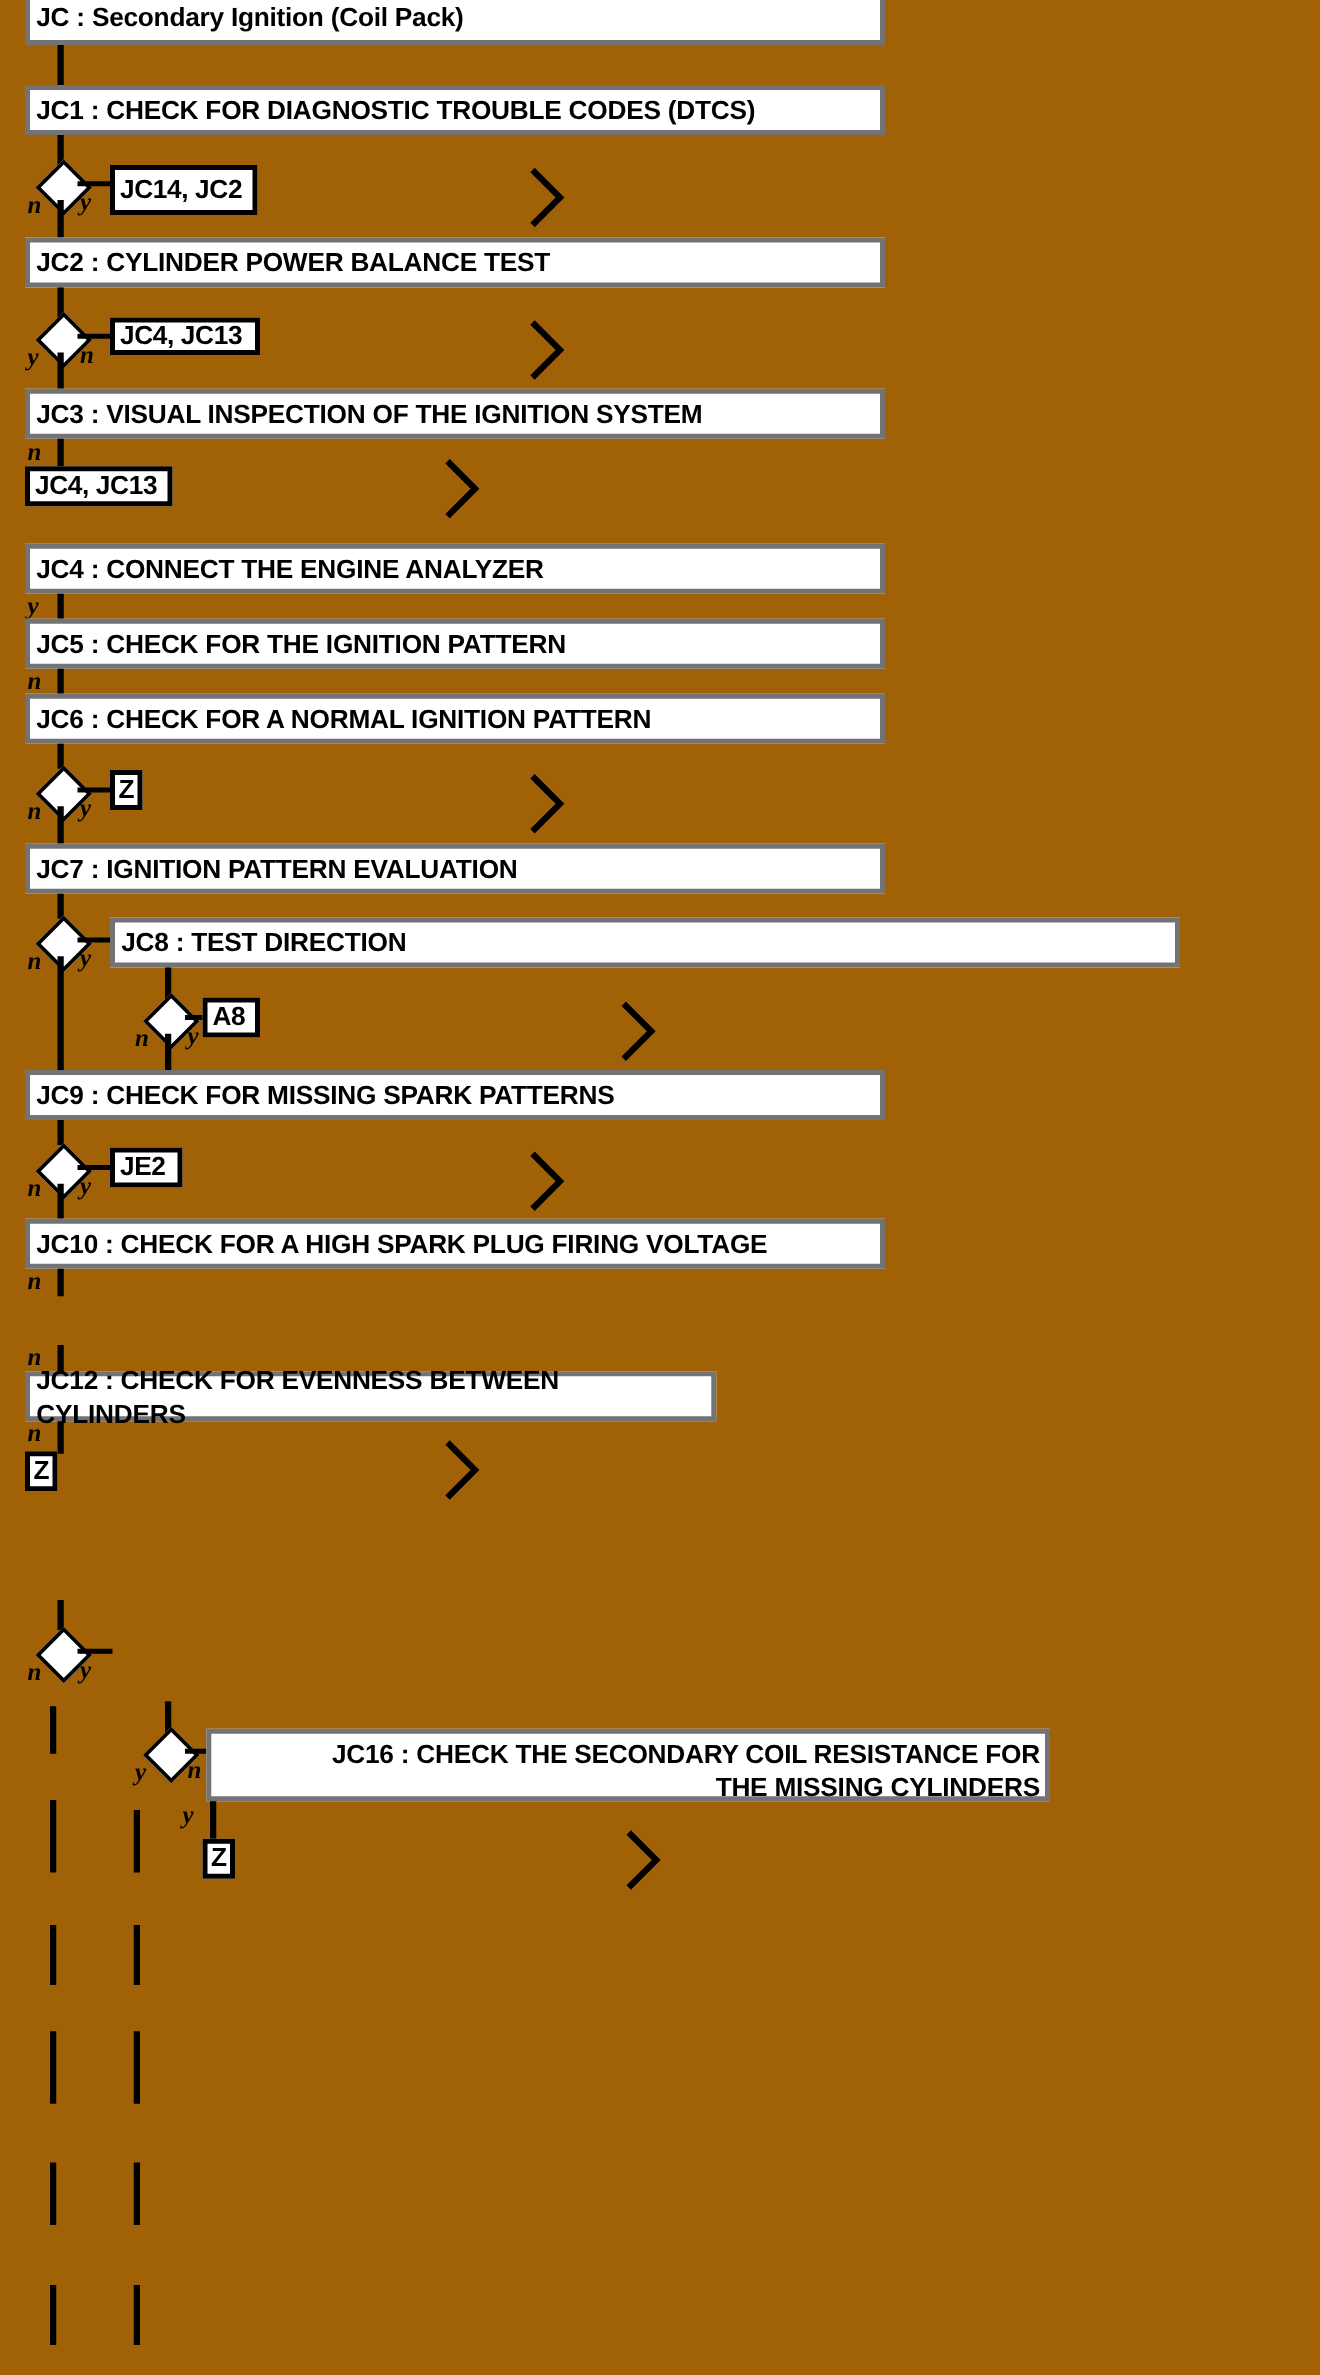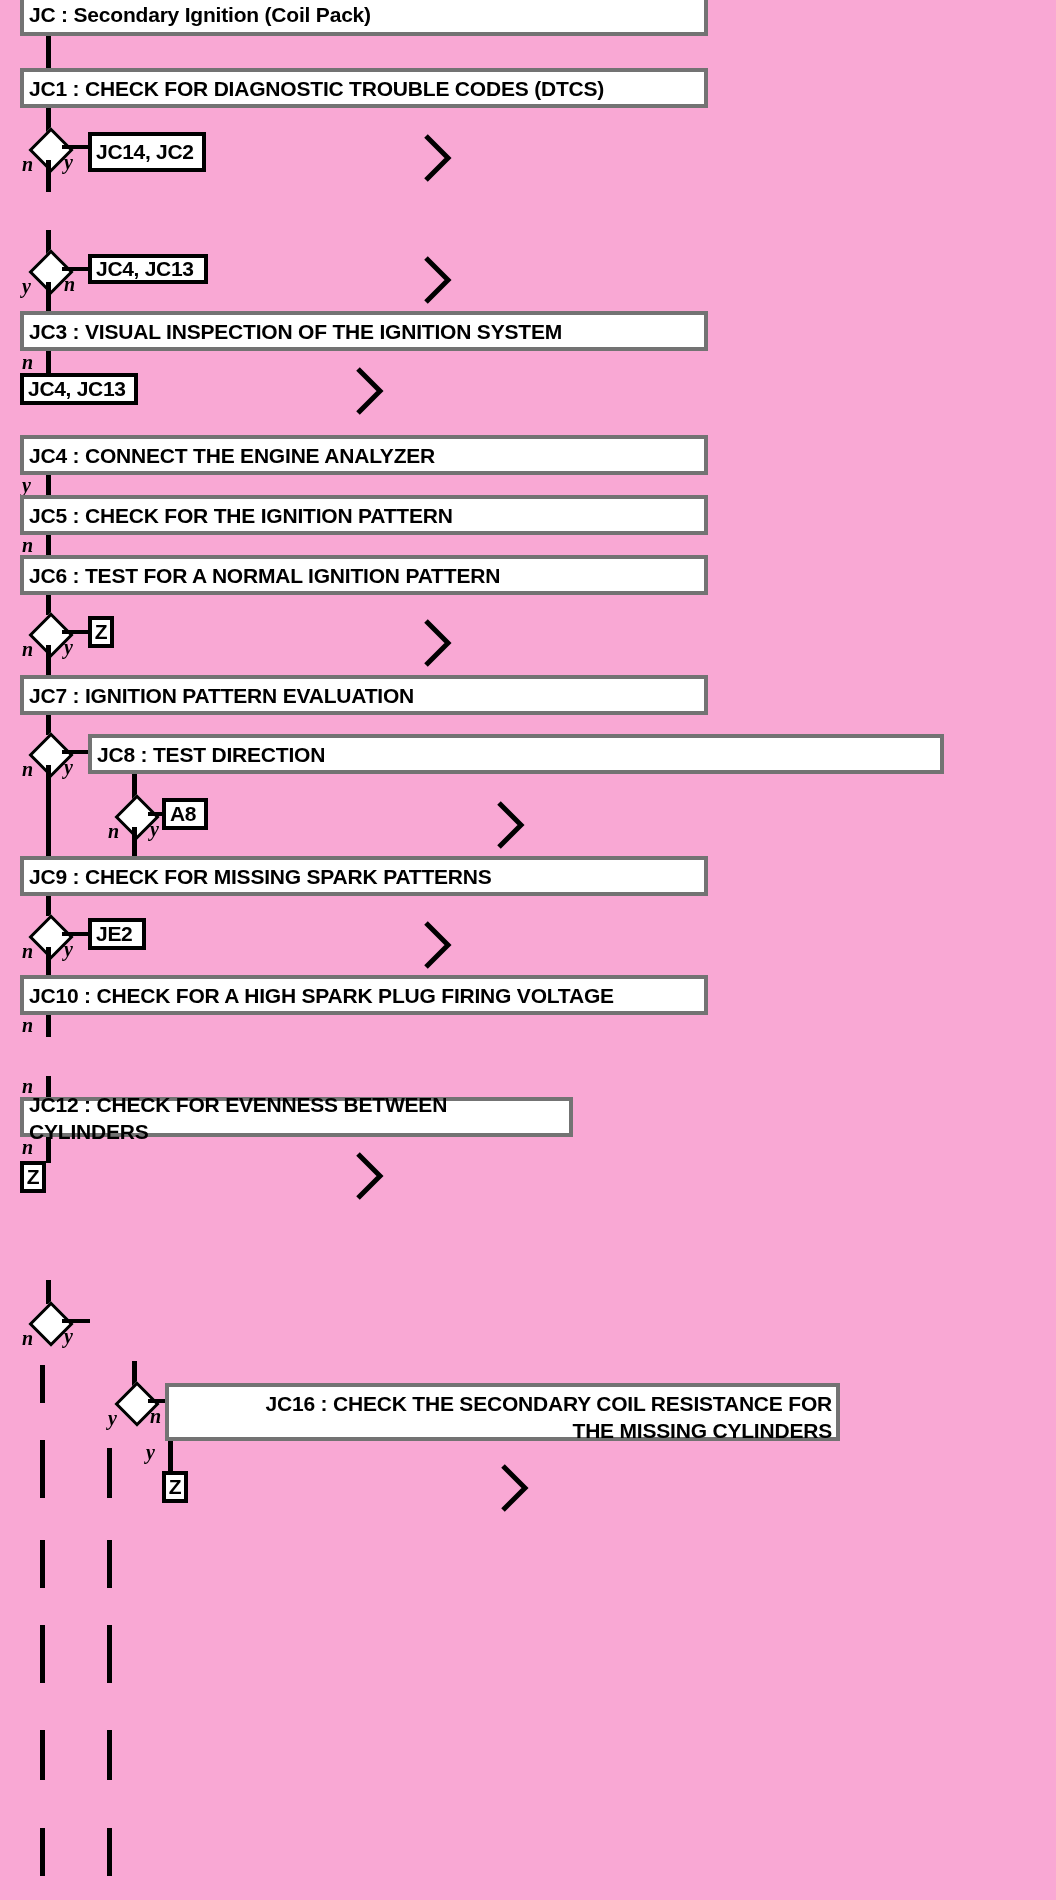--- a/index.html
+++ b/index.html
@@ -4,21 +4,21 @@
 <style>
   html,body{margin:0;padding:0;background:#ffffff;}
   body{
     font-family:"Liberation Sans","DejaVu Sans",sans-serif;
     -webkit-font-smoothing:none;
   }
   #canvas{
     position:relative;
     width:1056px;
     height:1900px;
-    background:#f9a8d4;
+    background:#a16207;
     overflow:hidden;
   }
 
   
   .box{
     position:absolute;
     box-sizing:border-box;
     border:4px solid #737373;
     background:#fff;
     padding:1px 4px 0 5px;
@@ -111,20 +111,21 @@
   <div class="tag" style="left:88px;top:132px;width:118px;height:40px;">JC14, JC2</div>
   <div class="blabel" style="left:64px;top:152px;">y</div>
   <div class="blabel" style="left:22px;top:154px;">n</div>
   <div class="vline" style="left:46px;top:160px;width:5px;height:32px;"></div>
   <div class="chev" style="left:420px;top:130px;">
     <svg width="34" height="56" viewBox="0 0 34 56">
         <polyline points="6,6 28,28 6,50" fill="none" stroke="#000" stroke-width="5"></polyline>
       </svg>
   </div>
 
+  <div class="box" style="left:20px;top:190px;width:688px;height:40px;">JC2 : CYLINDER POWER BALANCE TEST</div>
   <div class="vline" style="left:46px;top:230px;width:5px;height:26px;"></div>
 
   <div class="diamond" style="left:29px;top:250px;"></div>
   <div class="diamond" style="left:29px;top:250px;">
       <i></i>
     </div>
   <div class="hline" style="left:62px;top:267px;width:28px;"></div>
   <div class="tag" style="left:88px;top:254px;width:120px;height:30px;">JC4, JC13</div>
   <div class="blabel" style="left:64px;top:274px;">n</div>
   <div class="blabel" style="left:22px;top:276px;">y</div>
@@ -146,21 +147,21 @@
   </div>
 
   <div class="box" style="left:20px;top:435px;width:688px;height:40px;">JC4 : CONNECT THE ENGINE ANALYZER</div>
   <div class="vline" style="left:46px;top:475px;width:5px;height:22px;"></div>
   <div class="blabel" style="left:22px;top:475px;">y</div>
 
   <div class="box" style="left:20px;top:495px;width:688px;height:40px;">JC5 : CHECK FOR THE IGNITION PATTERN</div>
   <div class="vline" style="left:46px;top:535px;width:5px;height:22px;"></div>
   <div class="blabel" style="left:22px;top:535px;">n</div>
 
-  <div class="box" style="left:20px;top:555px;width:688px;height:40px;">JC6 : TEST FOR A NORMAL IGNITION PATTERN</div>
+  <div class="box" style="left:20px;top:555px;width:688px;height:40px;">JC6 : CHECK FOR A NORMAL IGNITION PATTERN</div>
   <div class="vline" style="left:46px;top:595px;width:5px;height:20px;"></div>
 
   <div class="diamond" style="left:29px;top:613px;"></div>
   <div class="diamond" style="left:29px;top:613px;">
       <i></i>
     </div>
   <div class="hline" style="left:62px;top:630px;width:28px;"></div>
   <div class="tag narrow" style="left:88px;top:616px;width:26px;height:32px;">Z</div>
   <div class="blabel" style="left:64px;top:637px;">y</div>
   <div class="blabel" style="left:22px;top:639px;">n</div>

